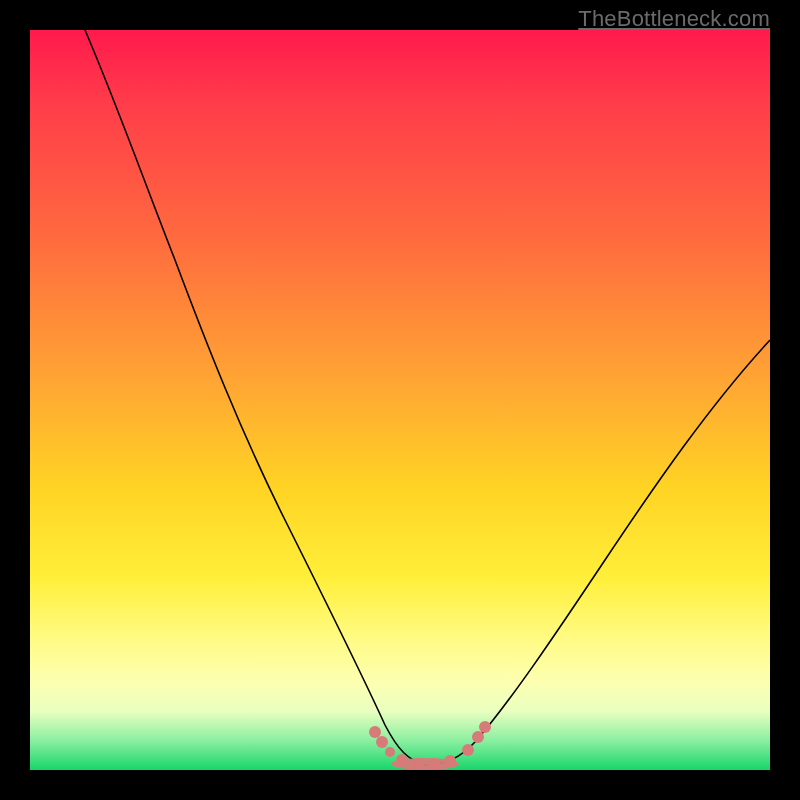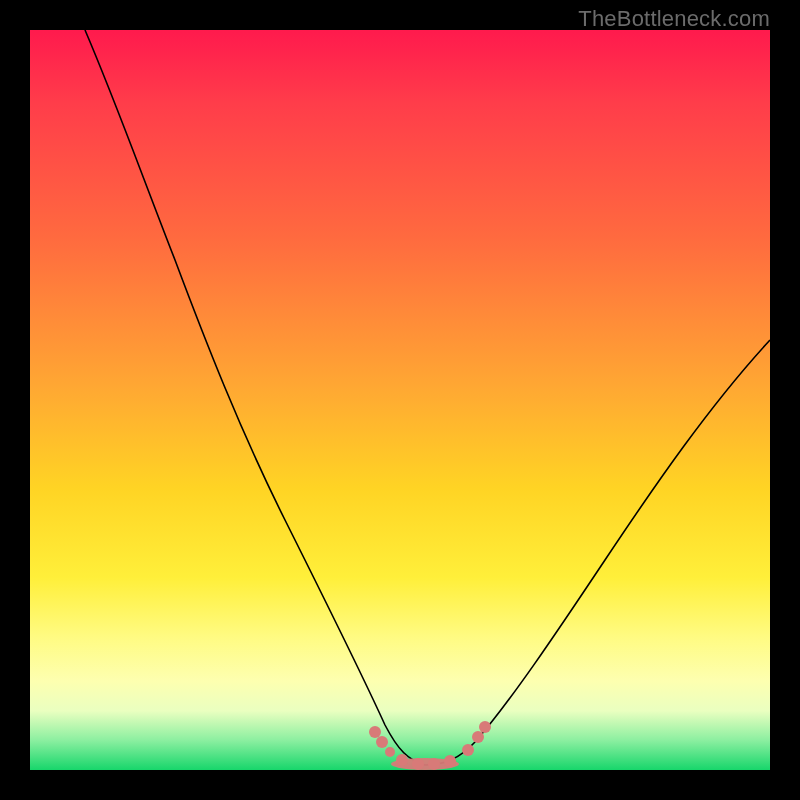--- a/index.html
+++ b/index.html
@@ -41,20 +41,21 @@
   }
   .watermark {
     position: absolute;
     top: 6px;
     right: 30px;
     color: #6b6b6b;
     font-size: 22px;
     font-weight: 500;
     letter-spacing: 0.2px;
     user-select: none;
+    text-decoration: underline;
   }
   svg.curve {
     position: absolute;
     left: 0;
     top: 0;
     width: 740px;
     height: 740px;
     overflow: visible;
   }
   .curve-path {

